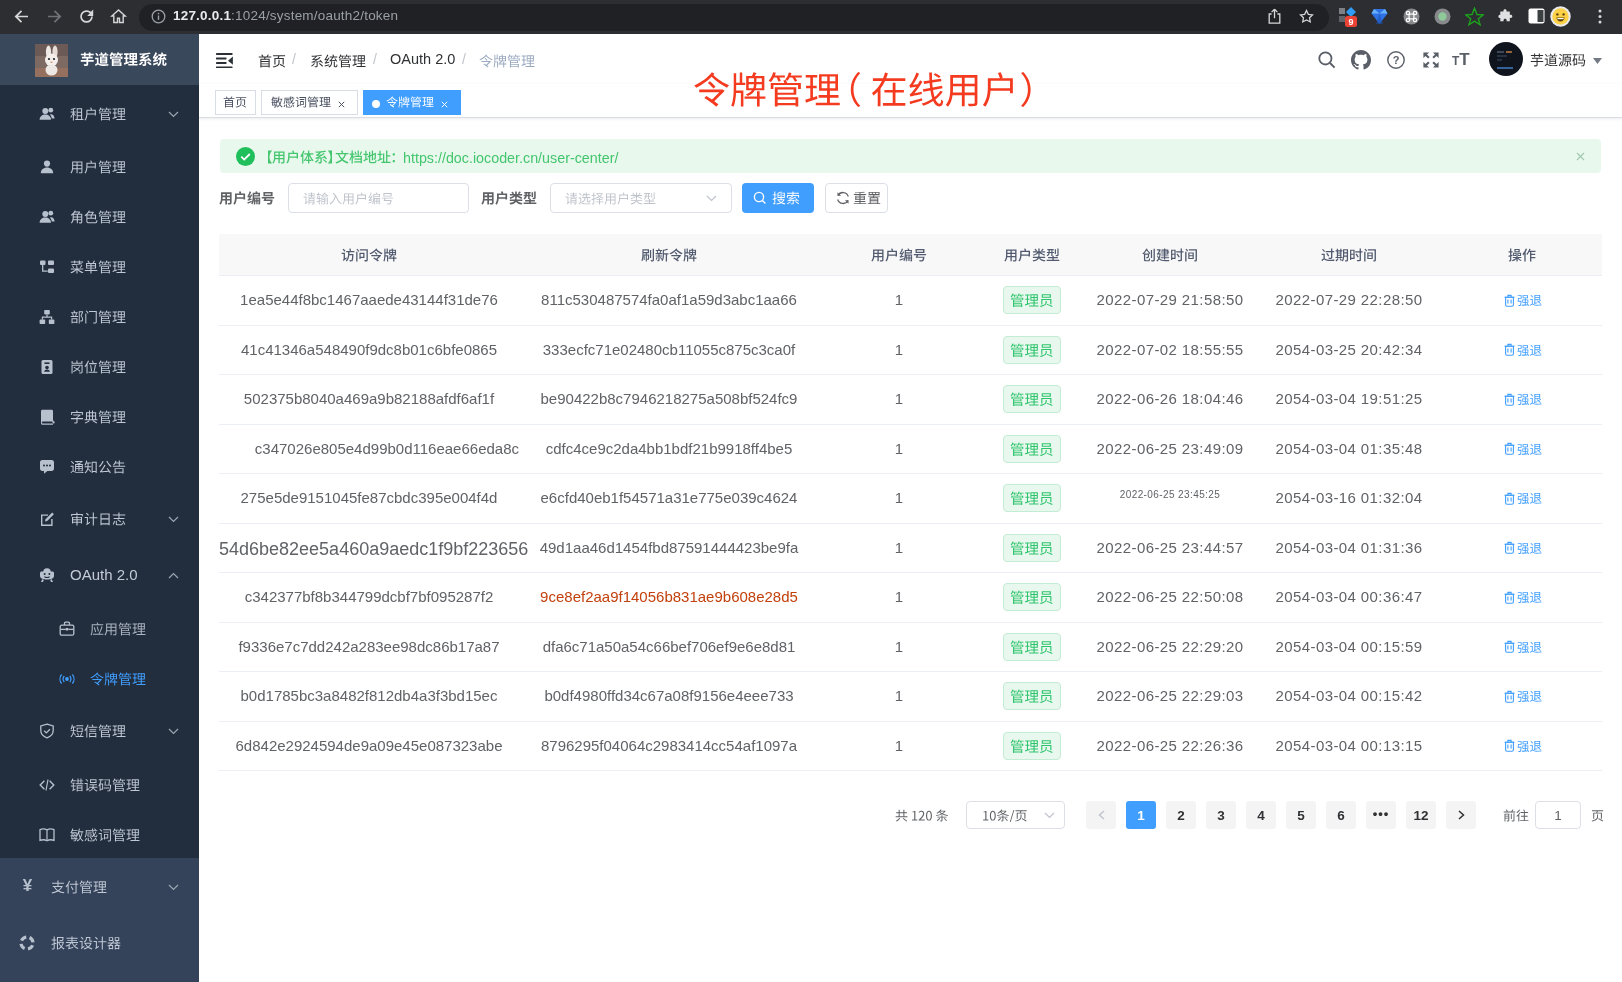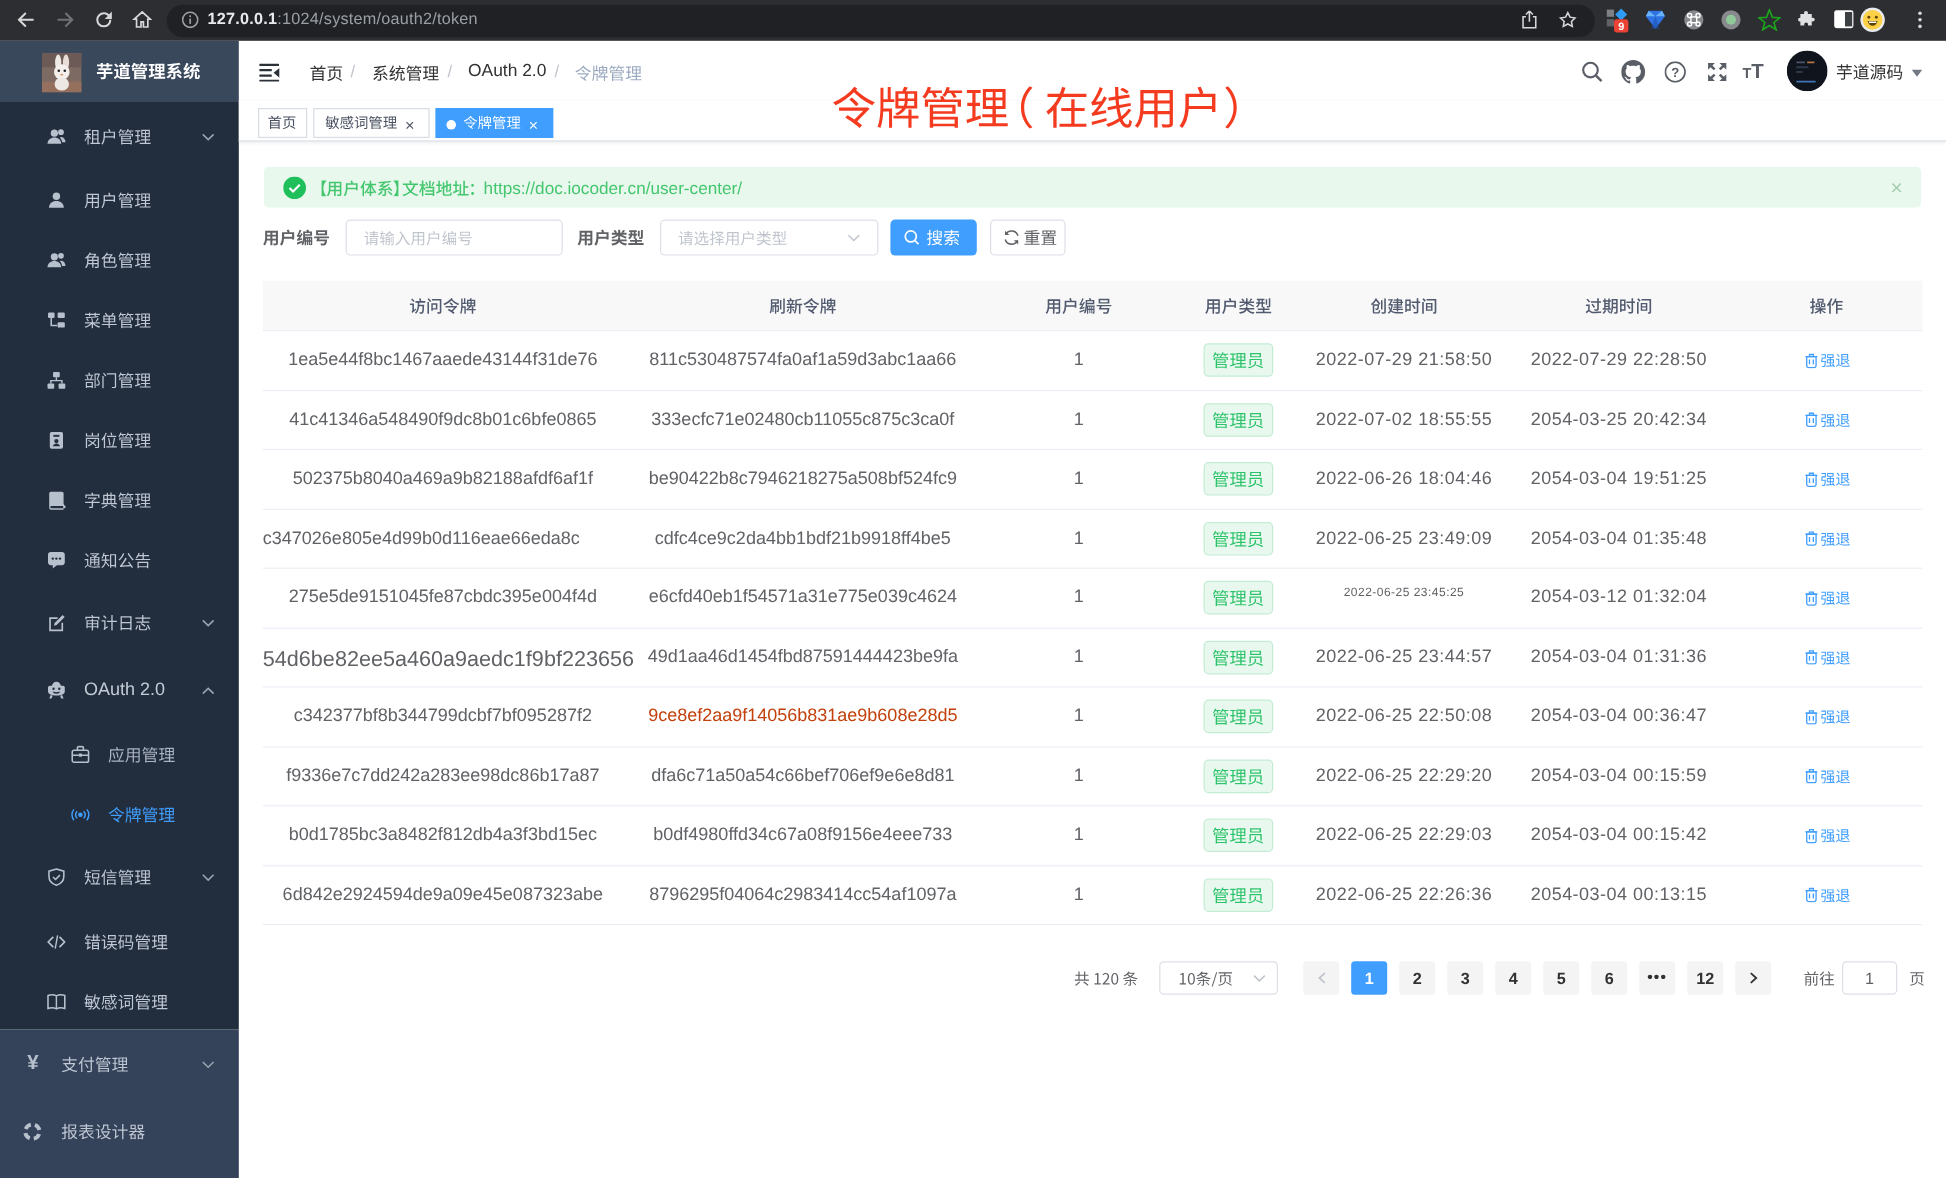--- a/index.html
+++ b/index.html
@@ -469,21 +469,21 @@
 <svg class="abs" style="left:1504px;top:392.8px" width="11" height="13" viewBox="0 0 11 13">
 <g fill="none" stroke="#409eff" stroke-width="1.1">
         <path d="M1.6 3.2h7.8v7.6c0 .9-.6 1.5-1.5 1.5H3.1c-.9 0-1.5-.6-1.5-1.5z"></path>
         <path d="M.5 3.2h10M3.9 3V1.4h3.2V3M3.9 5.6v4M7.1 5.6v4"></path>
       </g>
     </svg>
 <svg class="abs" style="left:1517px;top:393.1px" width="25.0" height="12.5" viewBox="0 -880 2000 1000">
       <use href="#pqt" fill="#409eff"></use>
     </svg>
 <div class="abs" style="left:219px;top:424.5px;width:1383px;height:49.5px;border-bottom:1px solid #ebeef5"></div>
-<div class="abs" style="left:219px;top:439.8px;width:300px;text-align:left;font-size:15px;color:#606266">c347026e805e4d99b0d116eae66eda8c</div>
+<div class="abs" style="left:219px;top:439.8px;width:300px;text-align:right;font-size:15px;color:#606266">c347026e805e4d99b0d116eae66eda8c</div>
 <div class="abs" style="left:519px;top:439.8px;width:300px;text-align:center;font-size:15px;color:#606266">cdfc4ce9c2da4bb1bdf21b9918ff4be5</div>
 <div class="abs" style="left:819px;top:439.8px;width:160px;text-align:center;font-size:15px;color:#606266">1</div>
 <div class="abs" style="left:1002.5px;top:434.8px;width:58px;height:28px;background:#e8f8ee;border:1px solid #c3ecd4;border-radius:4px"></div>
 <svg class="abs" style="left:1009.8px;top:441.6px" width="43.5" height="14.5" viewBox="0 -880 3000 1000">
       <use href="#padmin" fill="#2cc36b"></use>
     </svg>
 <div class="abs" style="left:1084px;top:439.8px;width:172px;text-align:center;font-size:15px;letter-spacing:.4px;color:#606266">2022-06-25 23:49:09</div>
 <div class="abs" style="left:1256px;top:439.8px;width:186px;text-align:center;font-size:15px;letter-spacing:.4px;color:#606266">2054-03-04 01:35:48</div>
 <svg class="abs" style="left:1504px;top:442.2px" width="11" height="13" viewBox="0 0 11 13">
 <g fill="none" stroke="#409eff" stroke-width="1.1">
@@ -496,21 +496,21 @@
     </svg>
 <div class="abs" style="left:219px;top:474.0px;width:1383px;height:49.5px;border-bottom:1px solid #ebeef5"></div>
 <div class="abs" style="left:219px;top:489.2px;width:300px;text-align:center;font-size:15px;color:#606266">275e5de9151045fe87cbdc395e004f4d</div>
 <div class="abs" style="left:519px;top:489.2px;width:300px;text-align:center;font-size:15px;color:#606266">e6cfd40eb1f54571a31e775e039c4624</div>
 <div class="abs" style="left:819px;top:489.2px;width:160px;text-align:center;font-size:15px;color:#606266">1</div>
 <div class="abs" style="left:1002.5px;top:484.2px;width:58px;height:28px;background:#e8f8ee;border:1px solid #c3ecd4;border-radius:4px"></div>
 <svg class="abs" style="left:1009.8px;top:491.1px" width="43.5" height="14.5" viewBox="0 -880 3000 1000">
       <use href="#padmin" fill="#2cc36b"></use>
     </svg>
 <div class="abs" style="left:1084px;top:489.2px;width:172px;text-align:center;font-size:10px;letter-spacing:.4px;color:#606266">2022-06-25 23:45:25</div>
-<div class="abs" style="left:1256px;top:489.2px;width:186px;text-align:center;font-size:15px;letter-spacing:.4px;color:#606266">2054-03-12 01:32:04</div>
+<div class="abs" style="left:1256px;top:489.2px;width:186px;text-align:center;font-size:15px;letter-spacing:.4px;color:#606266">2054-03-16 01:32:04</div>
 <svg class="abs" style="left:1504px;top:491.8px" width="11" height="13" viewBox="0 0 11 13">
 <g fill="none" stroke="#409eff" stroke-width="1.1">
         <path d="M1.6 3.2h7.8v7.6c0 .9-.6 1.5-1.5 1.5H3.1c-.9 0-1.5-.6-1.5-1.5z"></path>
         <path d="M.5 3.2h10M3.9 3V1.4h3.2V3M3.9 5.6v4M7.1 5.6v4"></path>
       </g>
     </svg>
 <svg class="abs" style="left:1517px;top:492.1px" width="25.0" height="12.5" viewBox="0 -880 2000 1000">
       <use href="#pqt" fill="#409eff"></use>
     </svg>
 <div class="abs" style="left:219px;top:523.5px;width:1383px;height:49.5px;border-bottom:1px solid #ebeef5"></div>

